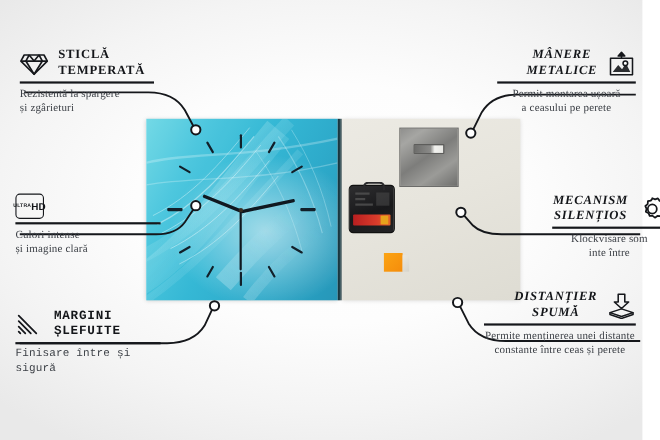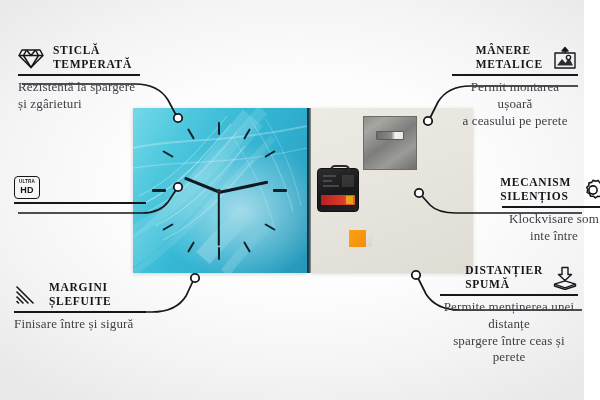--- a/index.html
+++ b/index.html
@@ -77,31 +77,31 @@
   
   .callout{position:absolute;}
   .c-head{
     display:flex;align-items:center;gap:9px;
     font-weight:bold;font-size:11.5px;letter-spacing:.7px;color:#14161a;
     line-height:1.18;text-transform:uppercase;
   }
   .c-head .txt{white-space:pre-line;}
   .c-rule{height:1.6px;background:#15171b;margin-top:3px;}
   .c-sub{
-    font-size:13px;color:#3d4147;line-height:1.3;margin-top:3px;
+    font-size:10px;color:#3d4147;line-height:1.3;margin-top:3px;
     white-space:pre-line;letter-spacing:.15px;
   }
   .left .c-head{justify-content:flex-start;}
-  .right .c-head{justify-content:flex-end;text-align:left;}
+  .right .c-head{justify-content:flex-end;text-align:center;font-style:italic;}
   .right .c-sub{text-align:center;}
   .ico{flex:0 0 auto;display:block;}
   
   .hd-badge{
     width:24px;height:21px;border:1.6px solid #15171b;border-radius:4px;
-    display:flex;flex-direction:column;align-items:center;justify-content:center;
+    display:flex;flex-direction:row;align-items:center;justify-content:center;
     font-family:"Liberation Sans",sans-serif;line-height:1;
   }
   .hd-badge .u{font-size:4.6px;font-weight:bold;letter-spacing:.2px;}
   .hd-badge .h{font-size:9px;font-weight:bold;letter-spacing:.3px;margin-top:1px;}
   #leaders{position:absolute;left:0;top:0;width:600px;height:400px;pointer-events:none;}
 </style>
 </head>
 <body>
 
 <div id="stage">
@@ -231,23 +231,25 @@
   </div>
 
   <div class="callout left" style="left:14px;top:176px;width:132px;">
     <div class="c-head">
       <div class="hd-badge">
         <span class="u">ultra</span>
         <span class="h">HD</span>
       </div>
     </div>
     <div class="c-rule"></div>
-  </div>
-
-  <div class="callout left" style="left:14px;top:281px;width:132px;">
+    <div class="c-sub">Culori intense
+și imagine clară</div>
+  </div>
+
+  <div class="callout left" style="left:14px;top:281px;width:132px;font-family:Liberation Mono, monospace;">
     <div class="c-head">
       <svg class="ico" width="26" height="22" viewBox="0 0 26 22">
         <g stroke="#15171b" stroke-width="1.6" stroke-linecap="round">
           <path d="M3,3 L19,19"></path>
           <path d="M3,8 L14,19"></path>
           <path d="M3,13 L9,19"></path>
           <path d="M3,17.5 L4.5,19"></path>
         </g>
       </svg>
       <span class="txt">MARGINI
@@ -299,16 +301,16 @@
       <svg class="ico" width="26" height="24" viewBox="0 0 26 24">
         <g fill="none" stroke="#15171b" stroke-width="1.4" stroke-linejoin="round">
           <path d="M10,1.5 L16,1.5 L16,8.5 L19.5,8.5 L13,14.5 L6.5,8.5 L10,8.5 Z"></path>
           <path d="M13,14.8 L23.5,18.2 L13,21.8 L2.5,18.2 Z"></path>
           <path d="M2.5,18.2 L2.5,20 L13,23.5 L23.5,20 L23.5,18.2"></path>
         </g>
       </svg>
     </div>
     <div class="c-rule"></div>
     <div class="c-sub">Permite menținerea unei distanțe
-spargere între ceas și perete</div>
+constante între ceas și perete</div>
   </div>
 
 </div>
 
 </body></html>

